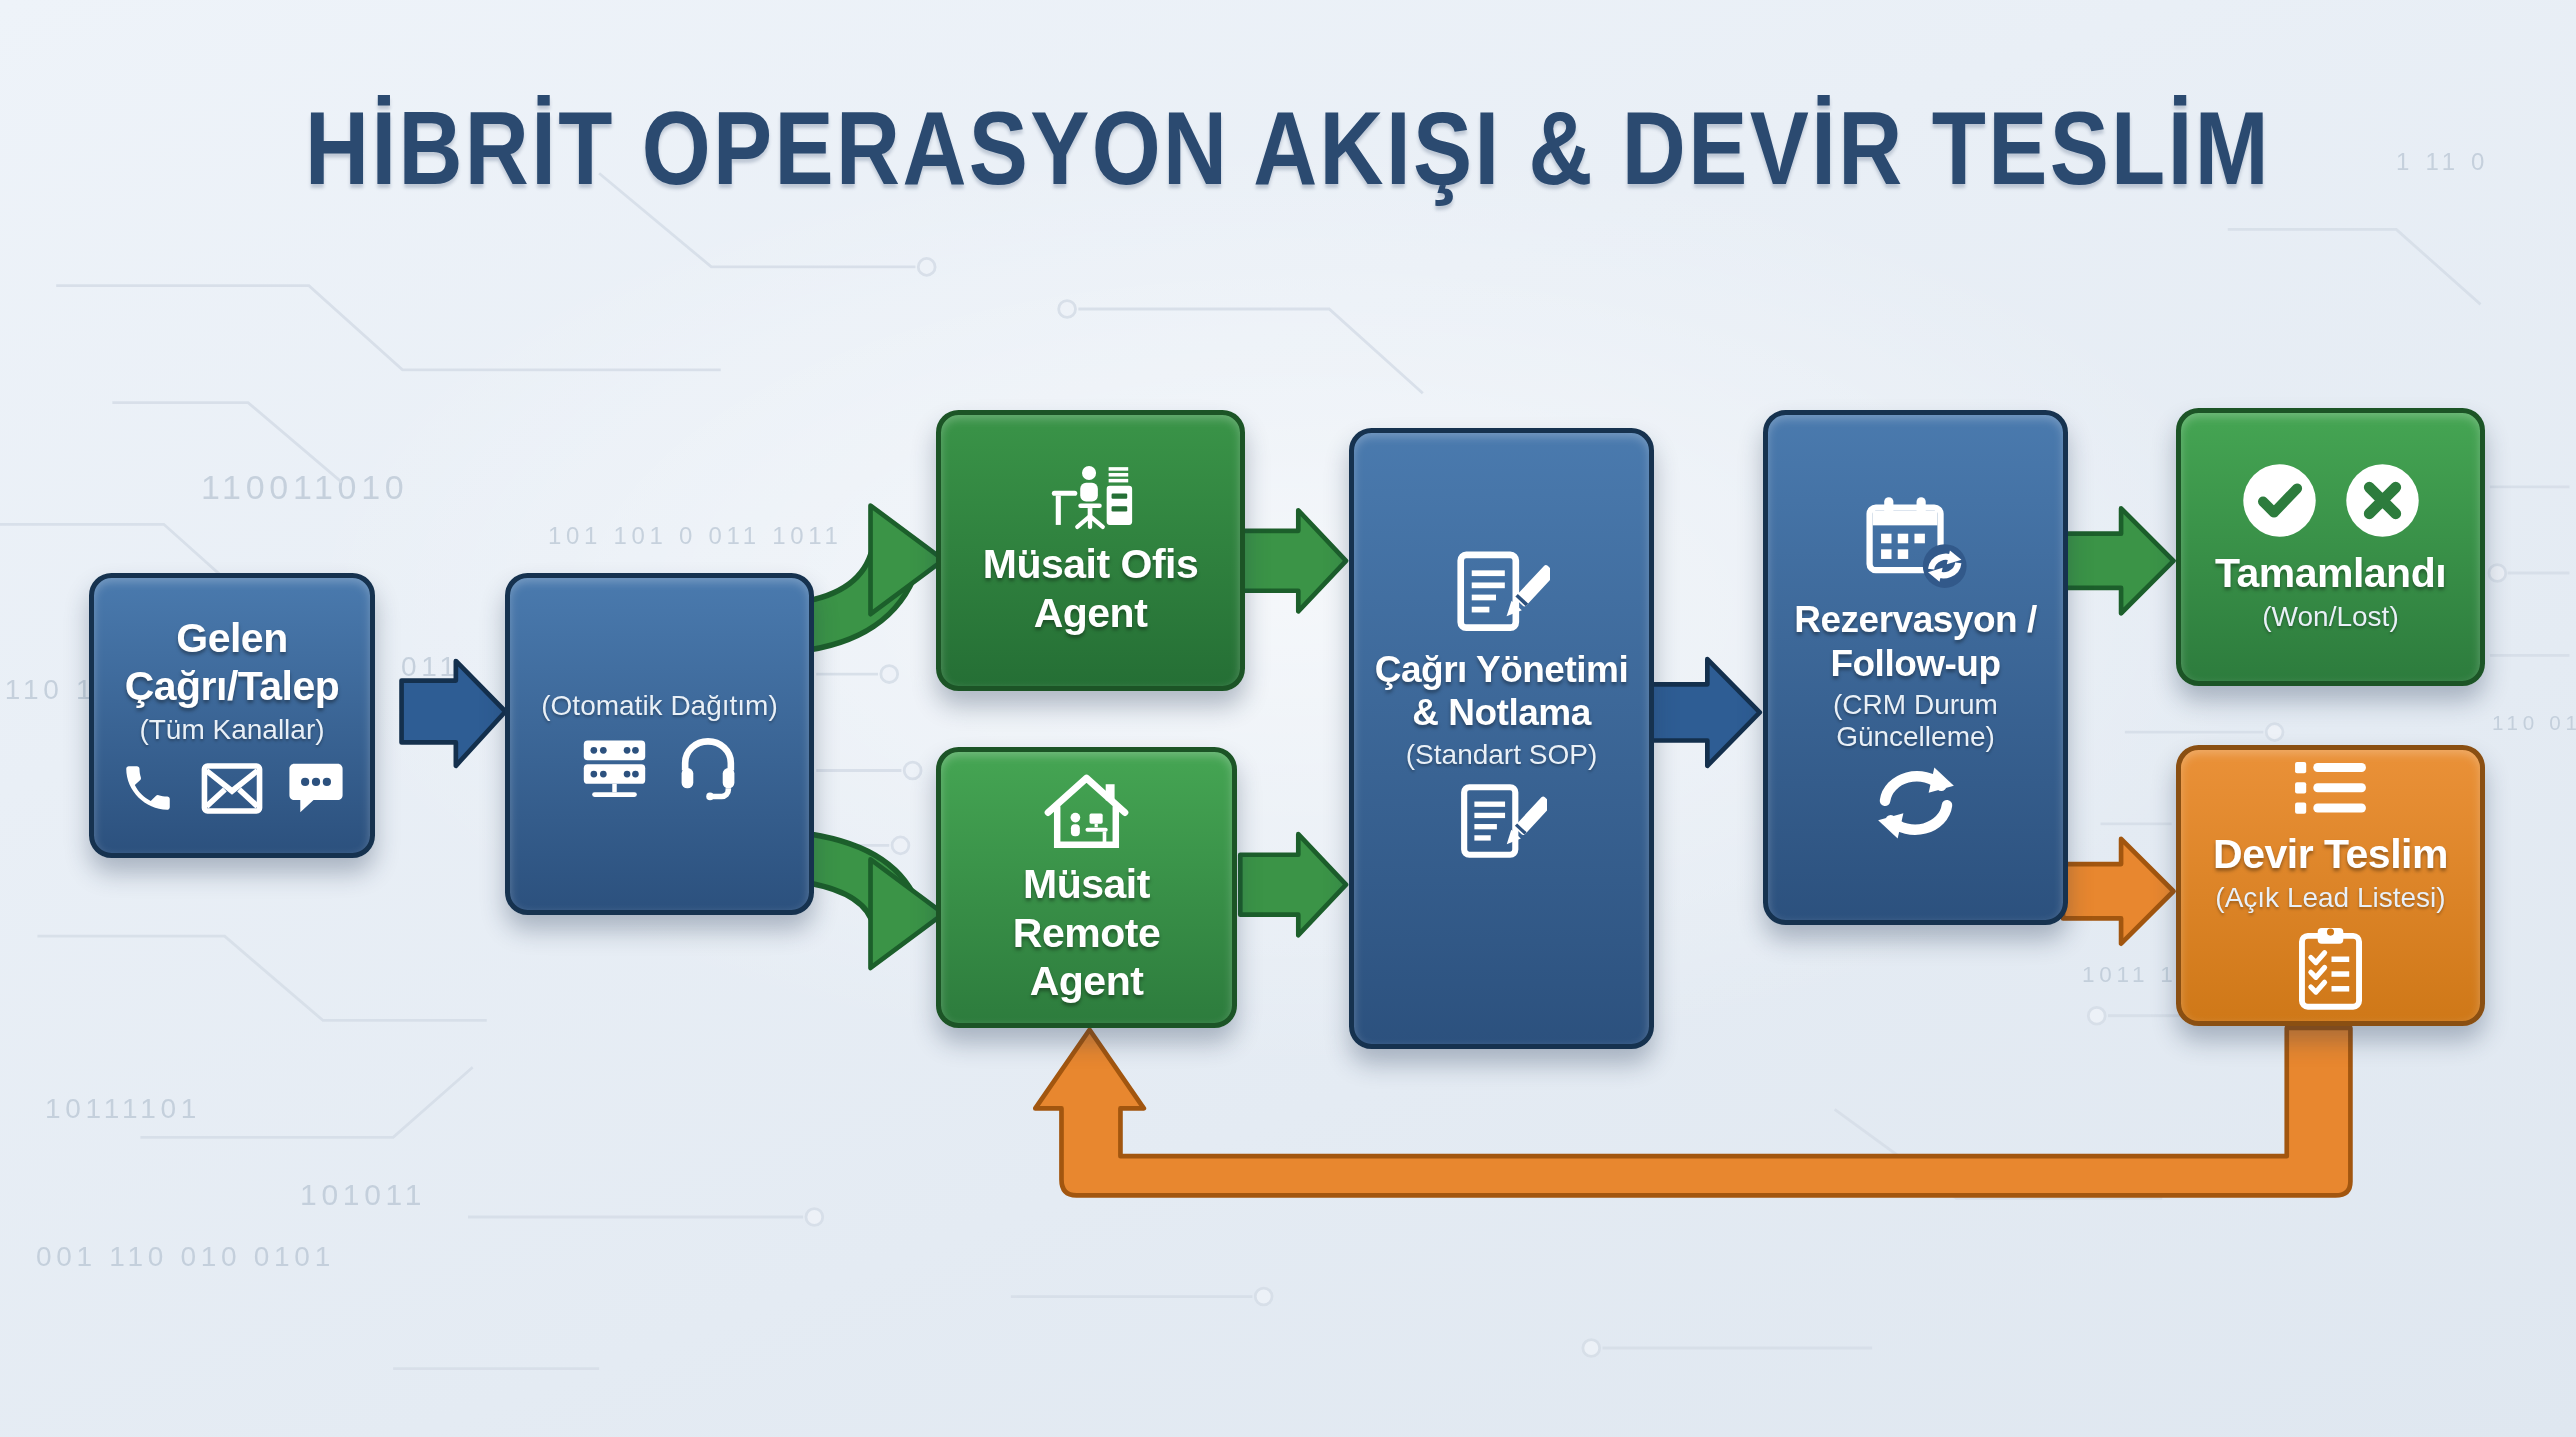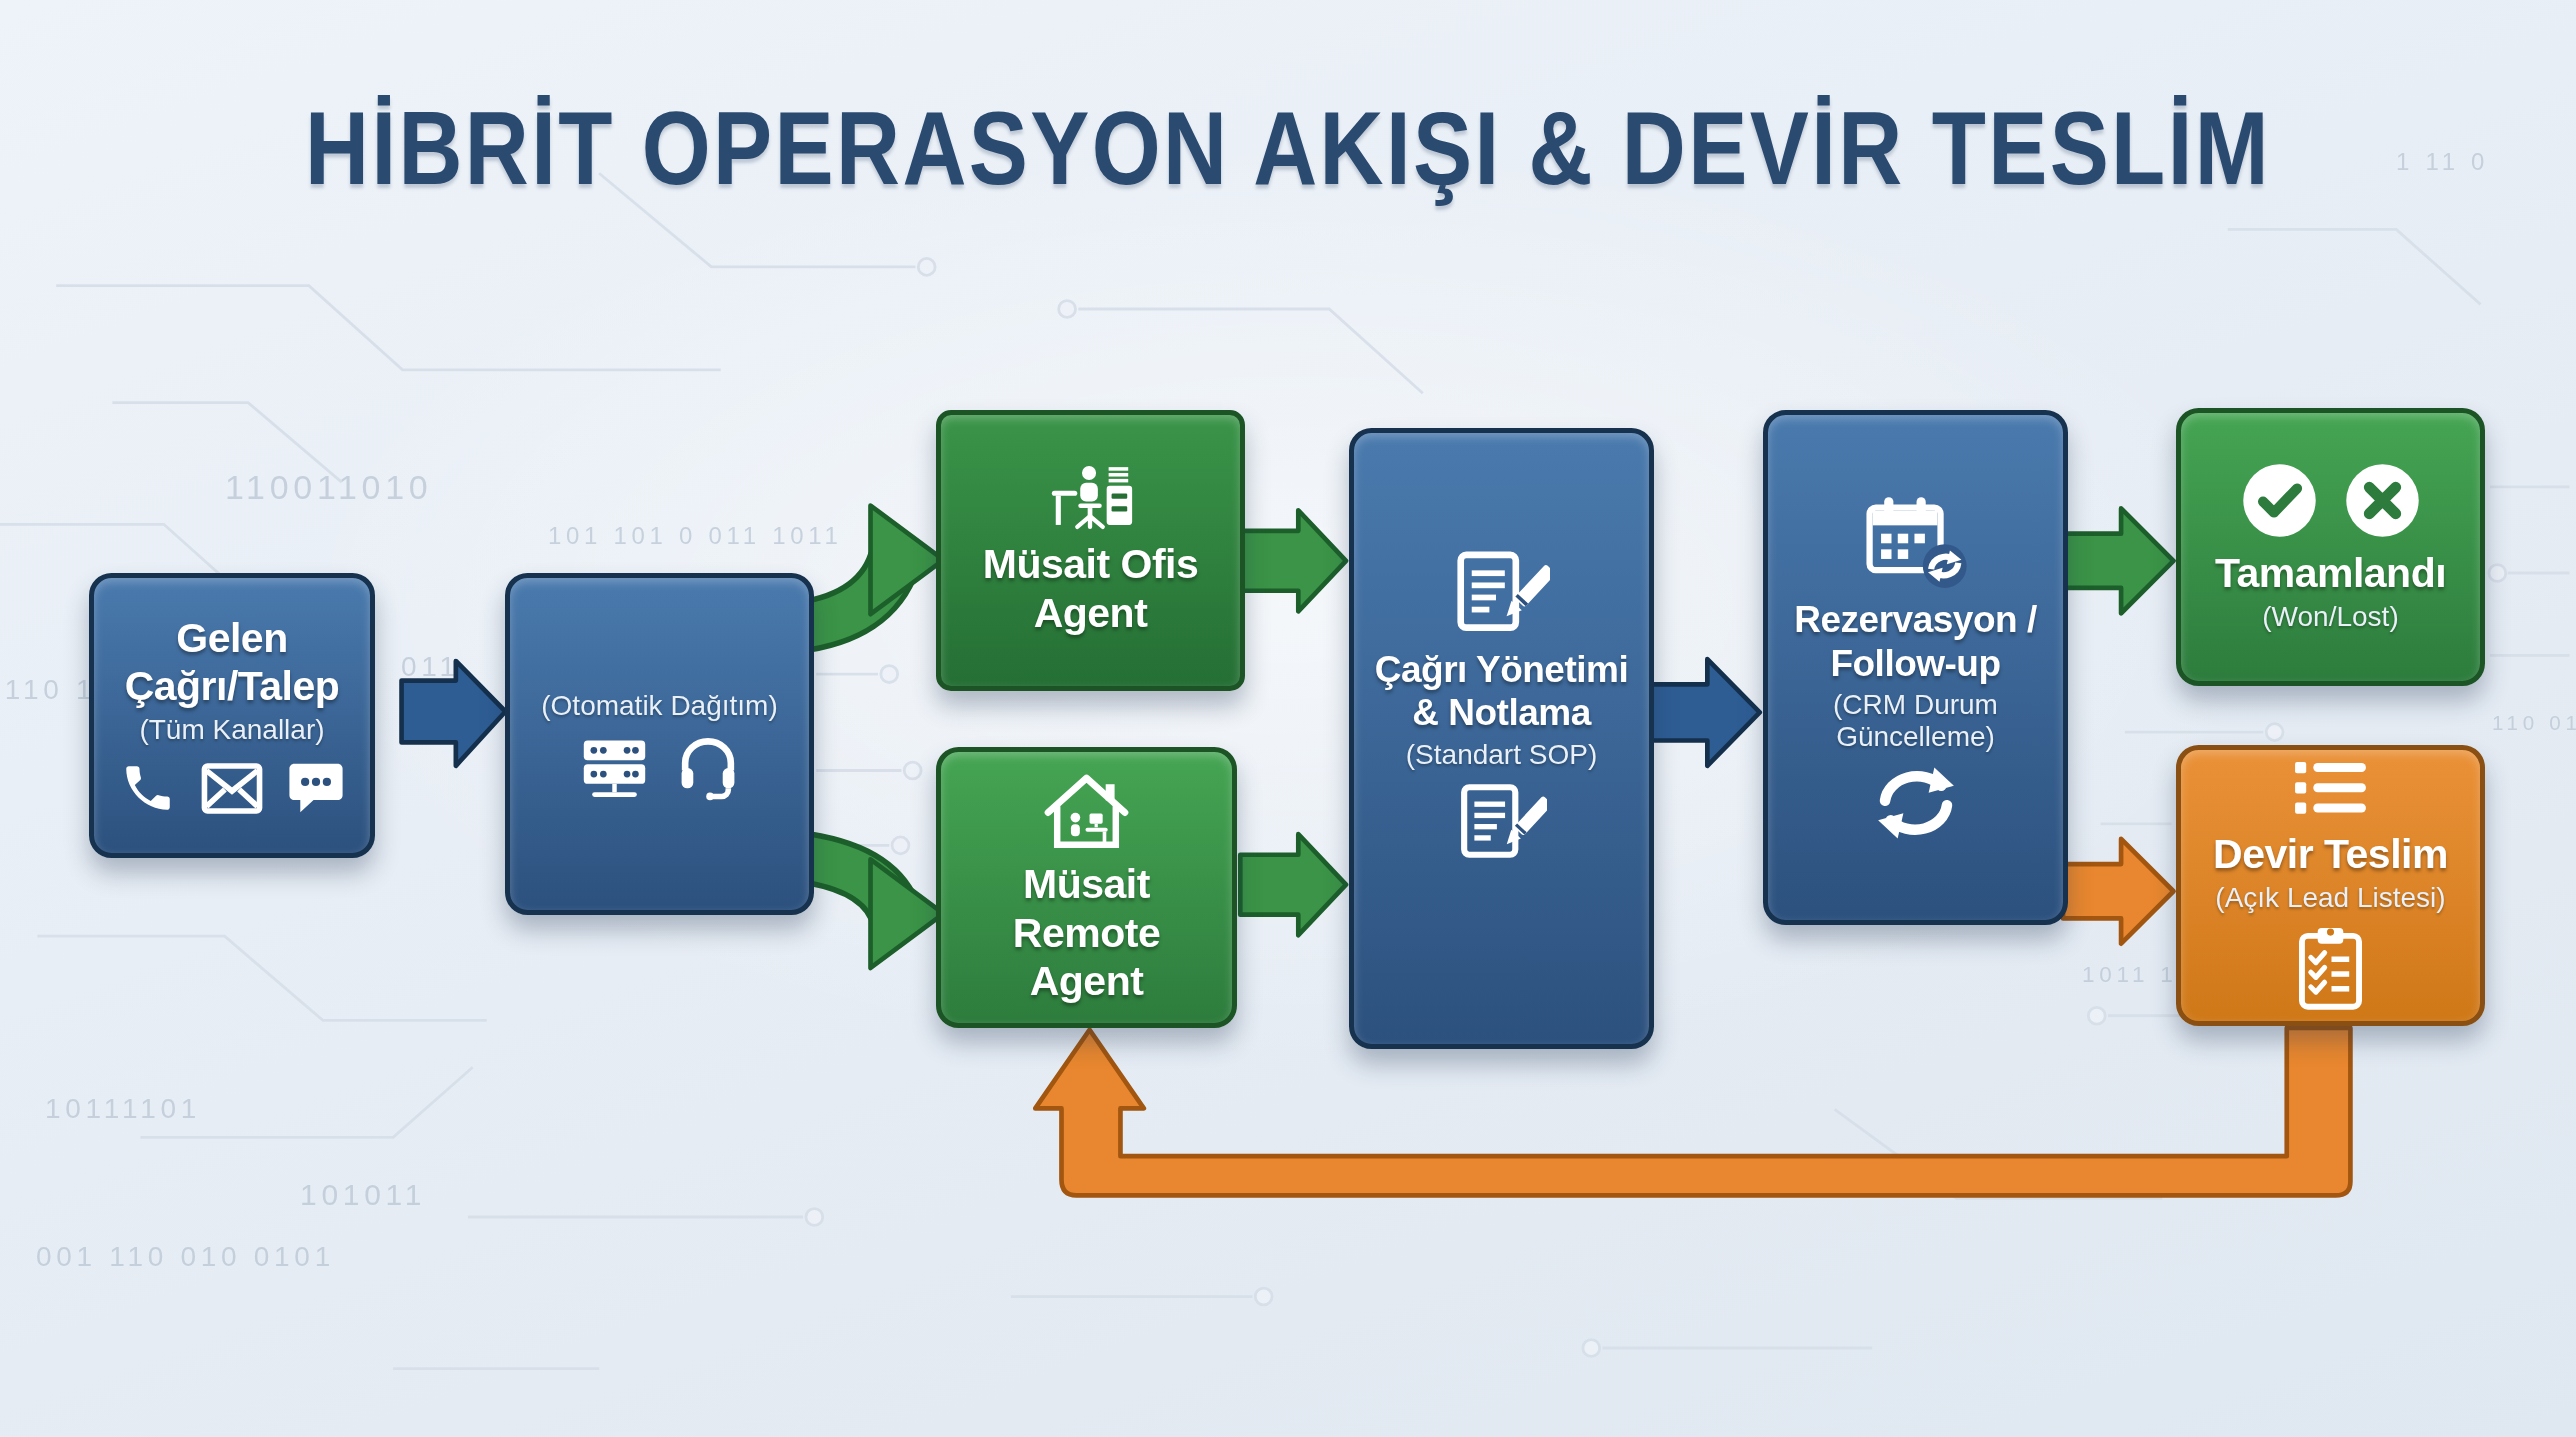--- a/index.html
+++ b/index.html
@@ -25,37 +25,37 @@
     text-shadow:0 3.7px 3.7px rgba(30,55,90,.22);}
   h1#title .condense{display:inline-block;transform:scaleX(.86);transform-origin:center;white-space:nowrap;}
   .node{position:absolute;box-sizing:border-box;border-radius:22.5px;border:5.6px solid;
     display:flex;flex-direction:column;align-items:center;justify-content:center;
     text-align:center;color:#fff;padding:9.4px 11.2px;
     box-shadow:0 15px 24px rgba(25,45,75,.30), inset 0 3.7px 9.4px rgba(255,255,255,.25);}
   .node.blue{background:linear-gradient(180deg,var(--blue_top,#4a7aae),var(--blue_bottom,#2c517e));
     border-color:var(--blue_border,#16324f);}
   .node.green{background:linear-gradient(180deg,var(--green_top,#45a553),var(--green_bottom,#2d7c3d));
     border-color:var(--green_border,#1c5426);}
-  .node.green-dark{background:linear-gradient(180deg,#3a9448,#256f35);border-color:var(--green_border,#1c5426);border-radius:15px;}
+  .node.green-dark{background:linear-gradient(180deg,#3a9448,#256f35);border-color:var(--green_border,#1c5426);}
   .node.orange{background:linear-gradient(180deg,var(--orange_top,#ea9138),var(--orange_bottom,#cf7818));
     border-color:var(--orange_border,#8a4f12);}
   .node .title{font-weight:bold;font-size:37px;line-height:1.18;letter-spacing:-0.5px;
     text-shadow:0 2.8px 3.7px rgba(0,0,0,.35);}
   .node .title.big{font-size:41px;}
   .node .sub{font-size:28px;color:#e9f0f7;line-height:1.15;margin-top:3.7px;
     text-shadow:0 1.9px 2.8px rgba(0,0,0,.3);}
   .icon-row{display:flex;align-items:center;gap:24px;margin-top:13px;}
   .mt{margin-top:11.2px;}
   .mb{margin-bottom:9.4px;}
 </style>
 </head>
 <body>
 
 <div id="binary-layer">
-    <span class="bin" style="left: 201px; top: 468px; font-size: 34px; margin-left: 24px;">110011010</span>
+    <span class="bin" style="left: 201px; top: 468px; font-size: 34px;">110011010</span>
     <span class="bin" style="left: 548px; top: 522px; font-size: 24px;">101 101 0 011 1011</span>
     <span class="bin" style="left: 4.7px; top: 674px; font-size: 28px;">110 110 0</span>
     <span class="bin" style="left: 401px; top: 651px; font-size: 28px;">011</span>
     <span class="bin" style="left: 45px; top: 1093px; font-size: 28px;">10111101</span>
     <span class="bin" style="left: 300px; top: 1178px; font-size: 30px;">101011</span>
     <span class="bin" style="left: 36px; top: 1241px; font-size: 28px;">001 110 010 0101</span>
     <span class="bin" style="left: 1446px; top: 807px; font-size: 22.5px;">101 1011 0 11</span>
     <span class="bin" style="left: 2396px; top: 148px; font-size: 24px;">1 11 0</span>
     <span class="bin" style="left: 2082px; top: 962px; font-size: 22.5px;">1011 1 0</span>
     <span class="bin" style="left: 2492px; top: 711px; font-size: 20.6px;">110 011</span>

